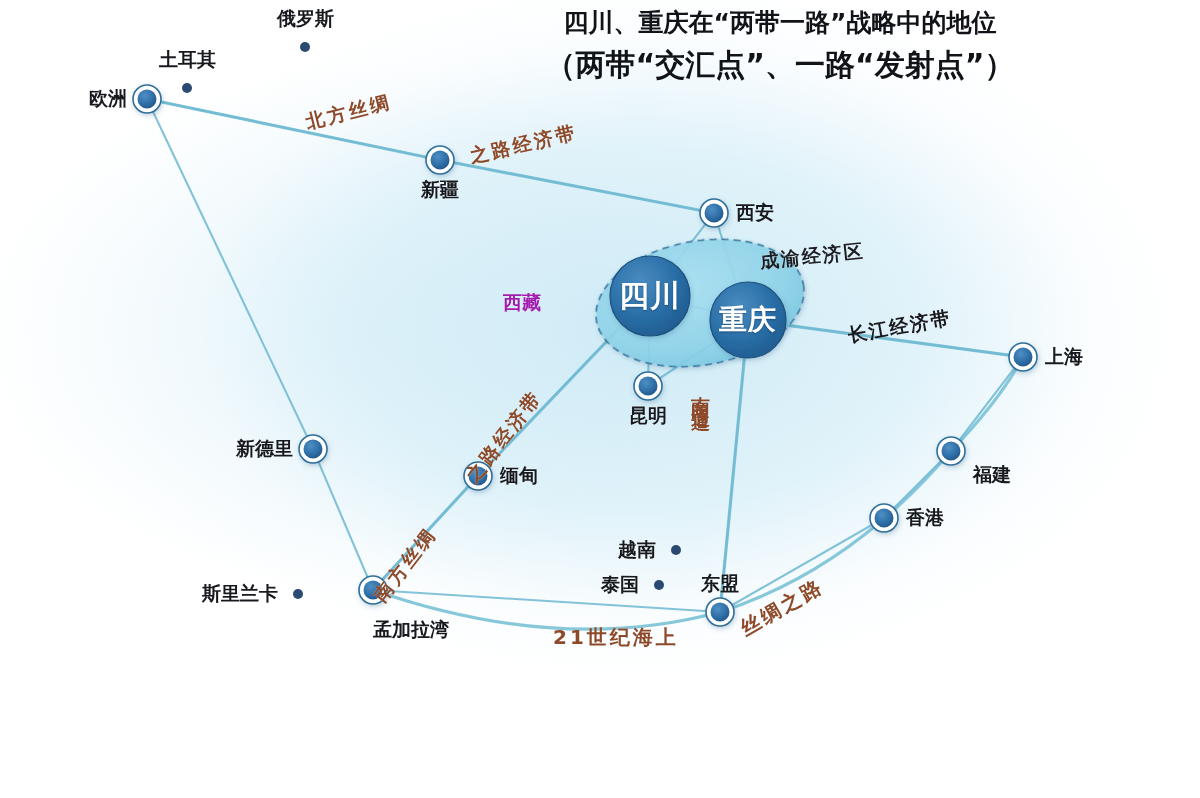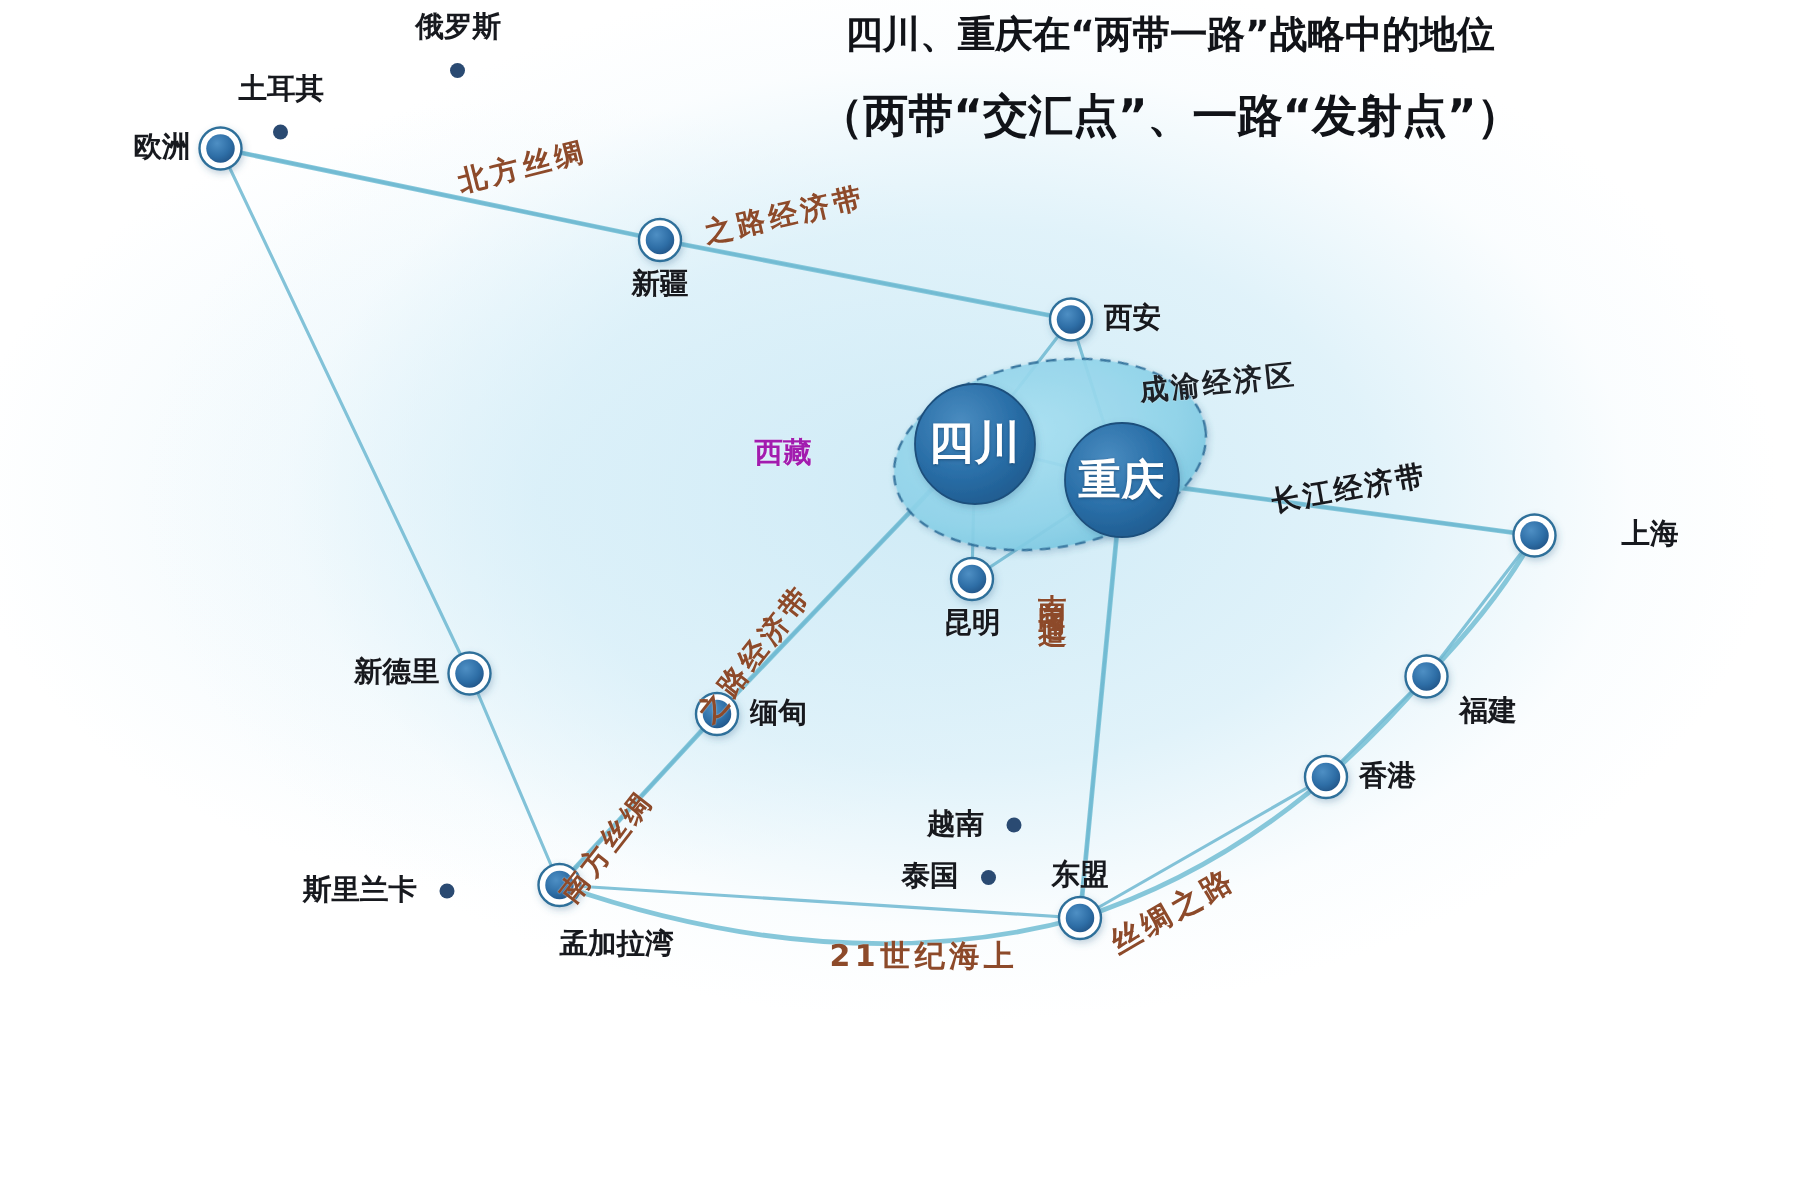--- a/index.html
+++ b/index.html
@@ -52,21 +52,21 @@
     color: #111318;
     line-height: 1.18;
     white-space: nowrap;
   }
   .title-sub {
     font-family: "DejaVu Sans", "Liberation Sans", sans-serif;
     font-weight: bold;
     font-size: 30px;
     color: #111318;
     line-height: 1.25;
-    margin-top: 21px;
+    margin-top: 8px;
     white-space: nowrap;
   }
 
   
   .lbl {
     position: absolute;
     font-family: "DejaVu Sans", "Liberation Sans", sans-serif;
     font-weight: bold;
     color: #17191e;
     white-space: nowrap;
@@ -227,21 +227,21 @@
     <div class="title-main">四川、重庆在“两带一路”战略中的地位</div>
     <div class="title-sub">（两带“交汇点”、一路“发射点”）</div>
   </div>
 
   <div id="label-layer">
       <div class="core-text core-sc" style="left: 618px; top: 281px; width: 64px; text-align: center;">四川</div>
       <div class="core-text core-cq" style="left: 718px; top: 306px; width: 60px; text-align: center;">重庆</div>
       <div class="lbl lbl-city" style="left: 89px; top: 89px;">欧洲</div>
       <div class="lbl lbl-city" style="left: 421px; top: 180px;">新疆</div>
       <div class="lbl lbl-city" style="left: 736px; top: 203px; text-align: center;">西安</div>
-      <div class="lbl lbl-city" style="left: 1045px; top: 347px; margin-left: 36px;">上海</div>
+      <div class="lbl lbl-city" style="left: 1045px; top: 347px;">上海</div>
       <div class="lbl lbl-city" style="left: 973px; top: 465px;">福建</div>
       <div class="lbl lbl-city" style="left: 906px; top: 508px;">香港</div>
       <div class="lbl lbl-city" style="left: 701px; top: 574px;">东盟</div>
       <div class="lbl lbl-city" style="left: 335px; top: 620px; margin-left: 38px;">孟加拉湾</div>
       <div class="lbl lbl-city" style="left: 236px; top: 439px;">新德里</div>
       <div class="lbl lbl-city" style="left: 500px; top: 466px;">缅甸</div>
       <div class="lbl lbl-city" style="left: 629px; top: 406px;">昆明</div>
       <div class="lbl lbl-city" style="left: 277px; top: 9px;">俄罗斯</div>
       <div class="lbl lbl-city" style="left: 159px; top: 50px;">土耳其</div>
       <div class="lbl lbl-city" style="left: 202px; top: 584px;">斯里兰卡</div>

